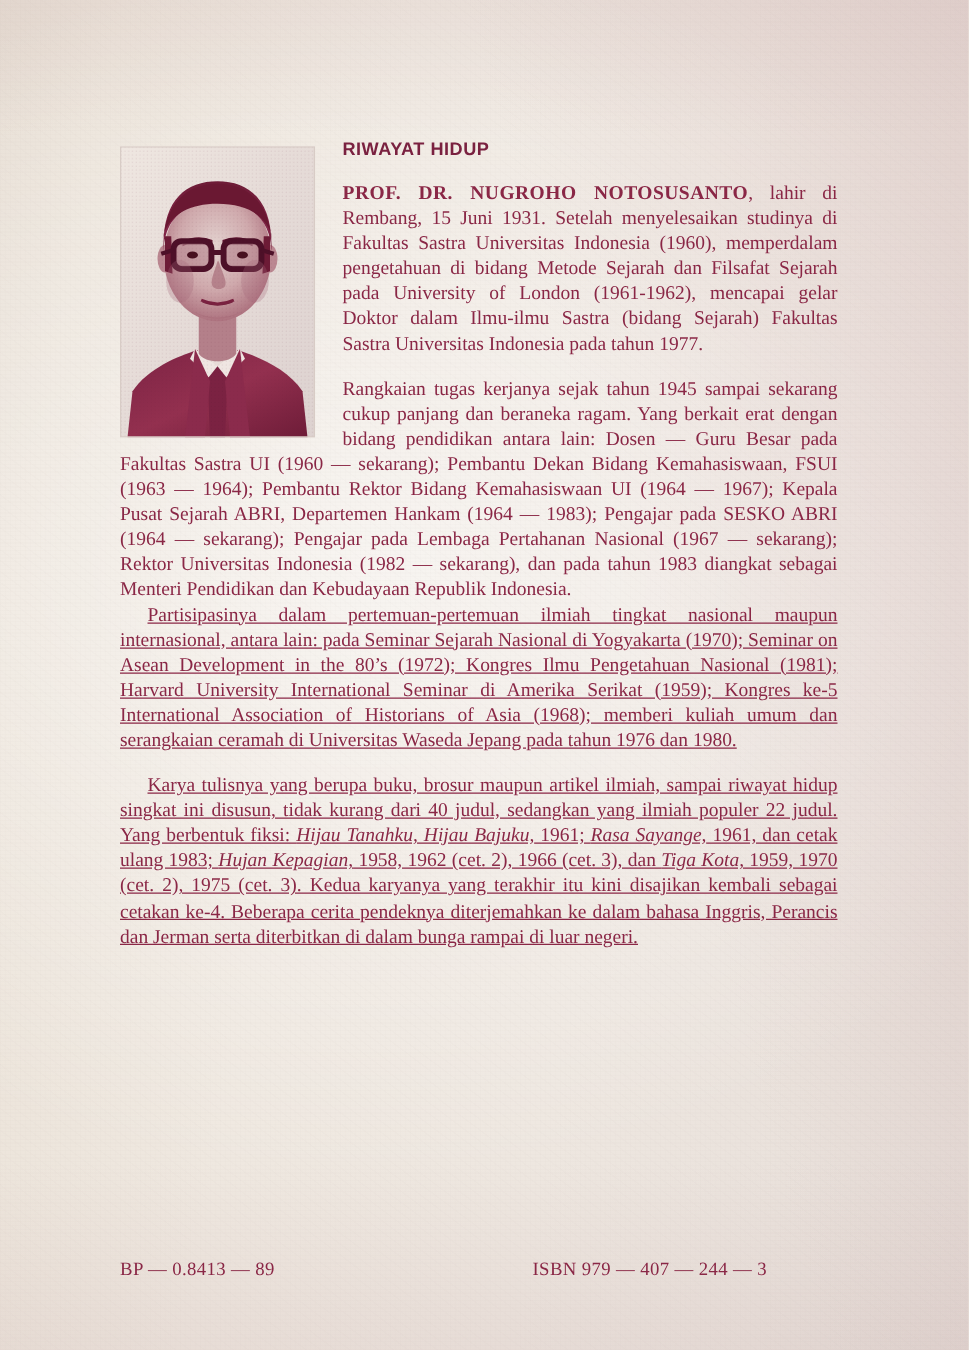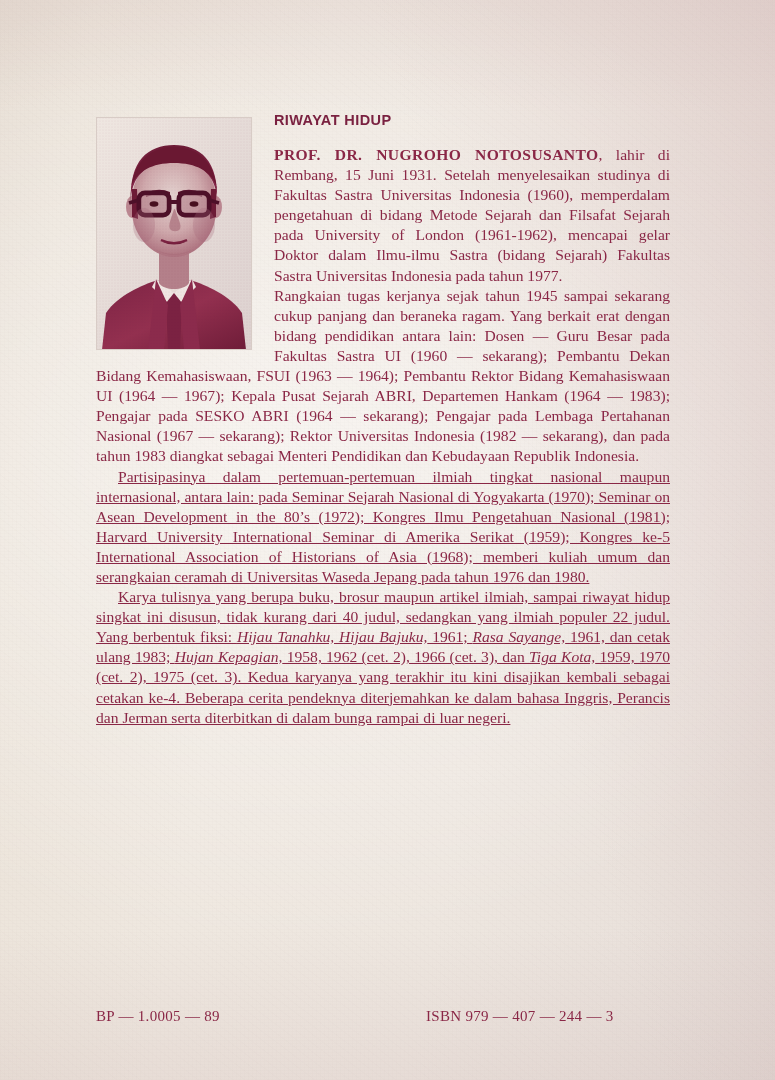--- a/index.html
+++ b/index.html
@@ -81,21 +81,21 @@
   }
   .body-text {
     margin: 0;
     font-size: 15.6px;
     line-height: 20.1px;
     color: #8a2746;
     text-align: justify;
     text-justify: inter-word;
     hyphens: none;
   }
-  .body-text + .body-text { margin-top: 0; }
+  .body-text + .body-text { margin-top: 16px; }
   .indent { text-indent: 22px; text-decoration: underline; }
   b.run-in {
     font-weight: bold;
     letter-spacing: .4px;
     font-family: Liberation Serif, serif;
   }
   i { font-style: italic; }
 
   .clearer { clear: both; height: 0; font-size: 0; line-height: 0; }
 
@@ -227,17 +227,17 @@
 
     <p class="body-text indent">Partisipasinya dalam pertemuan-pertemuan ilmiah tingkat nasional maupun internasional, antara lain: pada Seminar Sejarah Nasional di Yogyakarta (1970); Seminar on Asean Development in the 80’s (1972); Kongres Ilmu Pengetahuan Nasional (1981); Harvard University International Seminar di Amerika Serikat (1959); Kongres ke-5 International Association of Historians of Asia (1968); memberi kuliah umum dan serangkaian ceramah di Universitas Waseda Jepang pada tahun 1976 dan 1980.</p>
 
     <p class="body-text indent">
       <span>Karya tulisnya yang berupa buku, brosur maupun artikel ilmiah, sampai riwayat hidup singkat ini disusun, tidak kurang dari 40 judul, sedangkan yang ilmiah populer 22 judul. Yang berbentuk fiksi: </span><i>Hijau Tanahku, Hijau Bajuku,</i><span> 1961; </span><i>Rasa Sayange,</i><span> 1961, dan cetak ulang 1983; </span><i>Hujan Kepagian,</i><span> 1958, 1962 (cet. 2), 1966 (cet. 3), dan </span><i>Tiga Kota,</i><span> 1959, 1970 (cet. 2), 1975 (cet. 3). Kedua karyanya yang terakhir itu kini disajikan kembali sebagai cetakan ke-4. Beberapa cerita pendeknya diterjemahkan ke dalam bahasa Inggris, Perancis dan Jerman serta diterbitkan di dalam bunga rampai di luar negeri.</span>
     </p>
 
   </div>
 
   <div id="footer">
-    <span class="bp">BP — 1.0005 — 89</span>
+    <span class="bp">BP — 0.8413 — 89</span>
     <span class="isbn">ISBN 979 — 407 — 244 — 3</span>
   </div>
 
 </div>
 
 </body></html>

